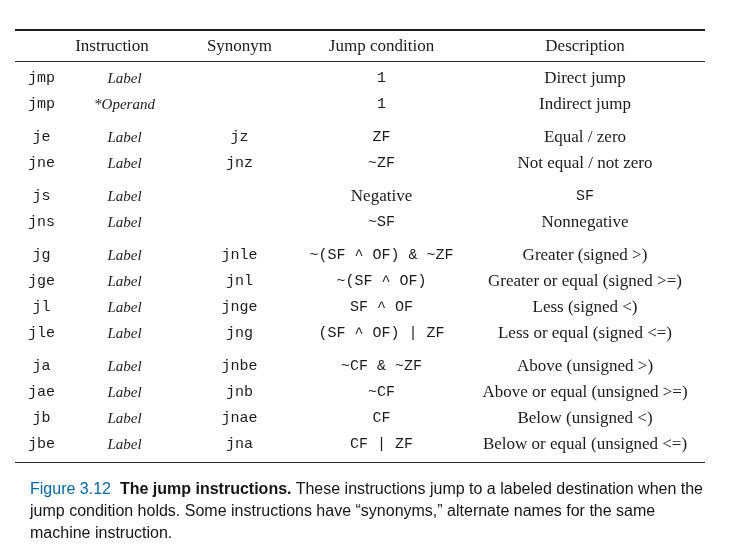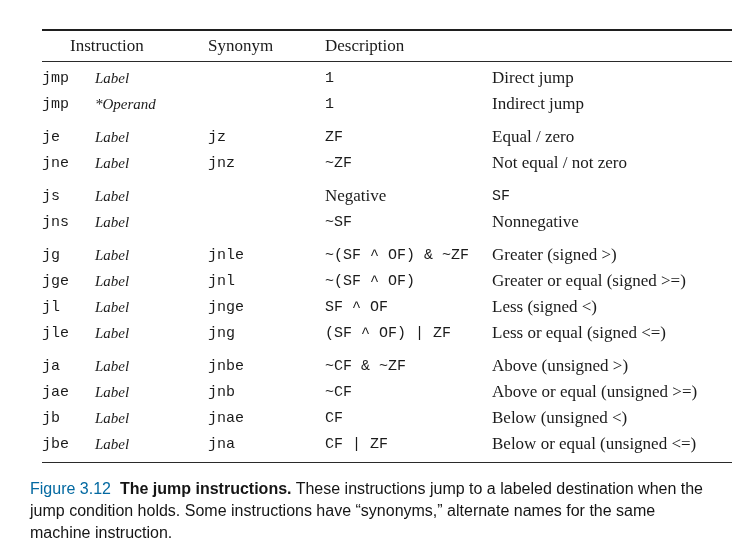--- a/index.html
+++ b/index.html
@@ -9,22 +9,23 @@
   }
   .page {
     position: relative;
     width: 739px;
     height: 551px;
     background: #ffffff;
     overflow: hidden;
     color: #1b1b1b;
   }
   .table-wrap {
-    margin: 29px 0 0 42px;
+    margin: 29px 0 0 15px;
     width: 690px;
+    text-align: center;
   }
   .rule {
     height: 0;
     border: none;
     border-top: 2px solid #1f1f1f;
     margin: 0;
   }
   .rule.mid, .rule.bottom {
     border-top-width: 1.5px;
     border-top-color: #2a2a2a;
@@ -83,20 +84,21 @@
 <body>
 
 <div class="page">
 
   <div class="table-wrap">
     <div class="rule top"></div>
 
     <div class="header-row">
       <span class="hcell first">Instruction</span>
       <span class="hcell">Synonym</span>
+      <span class="hcell">Jump condition</span>
       <span class="hcell">Description</span>
     </div>
 
     <div class="rule mid"></div>
 
     <div class="tbody">
         <div class="row-group">
           <div class="trow">
             <span class="cell mono">jmp</span>
             <span class="cell operand">Label</span>

